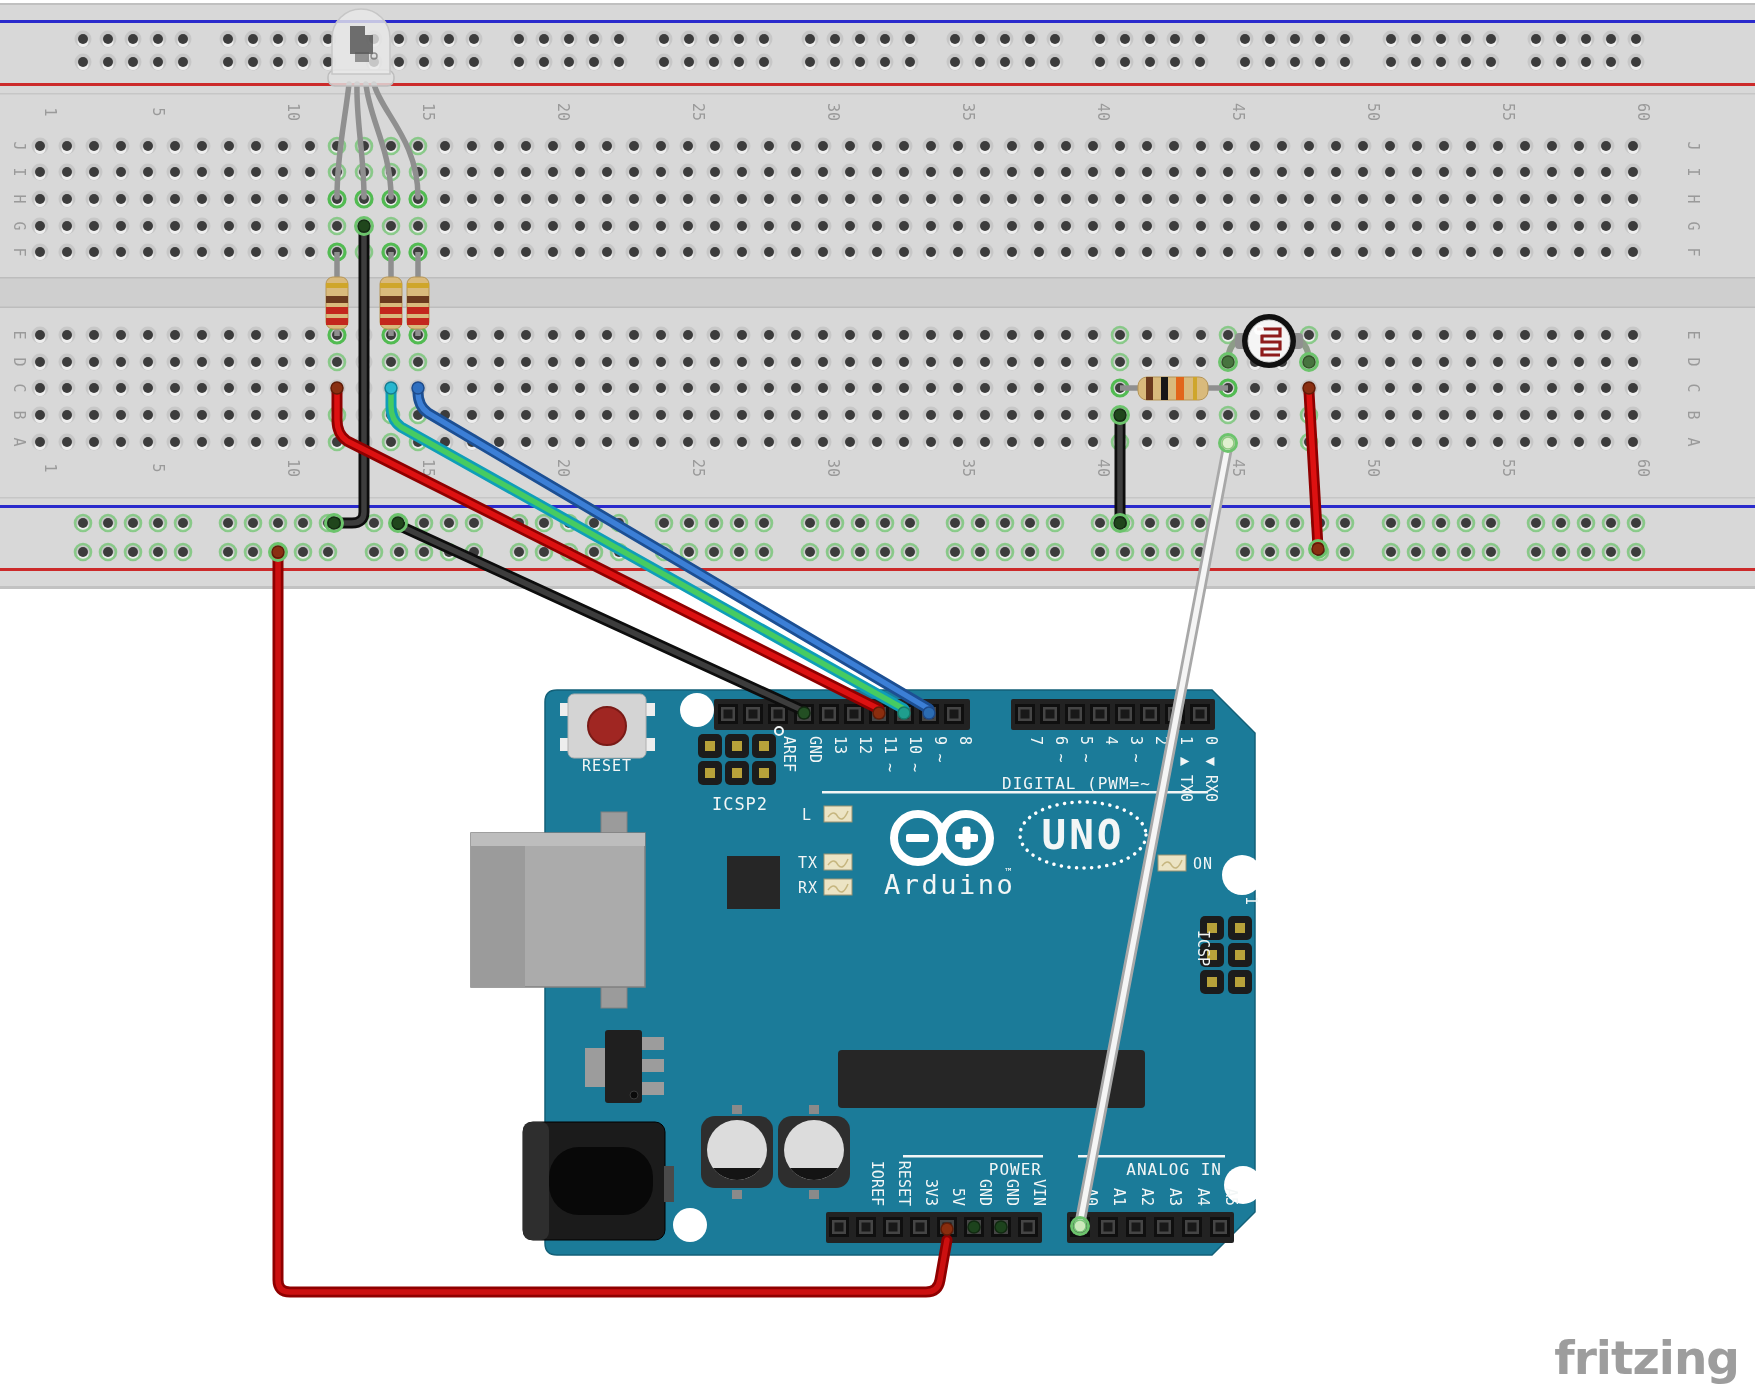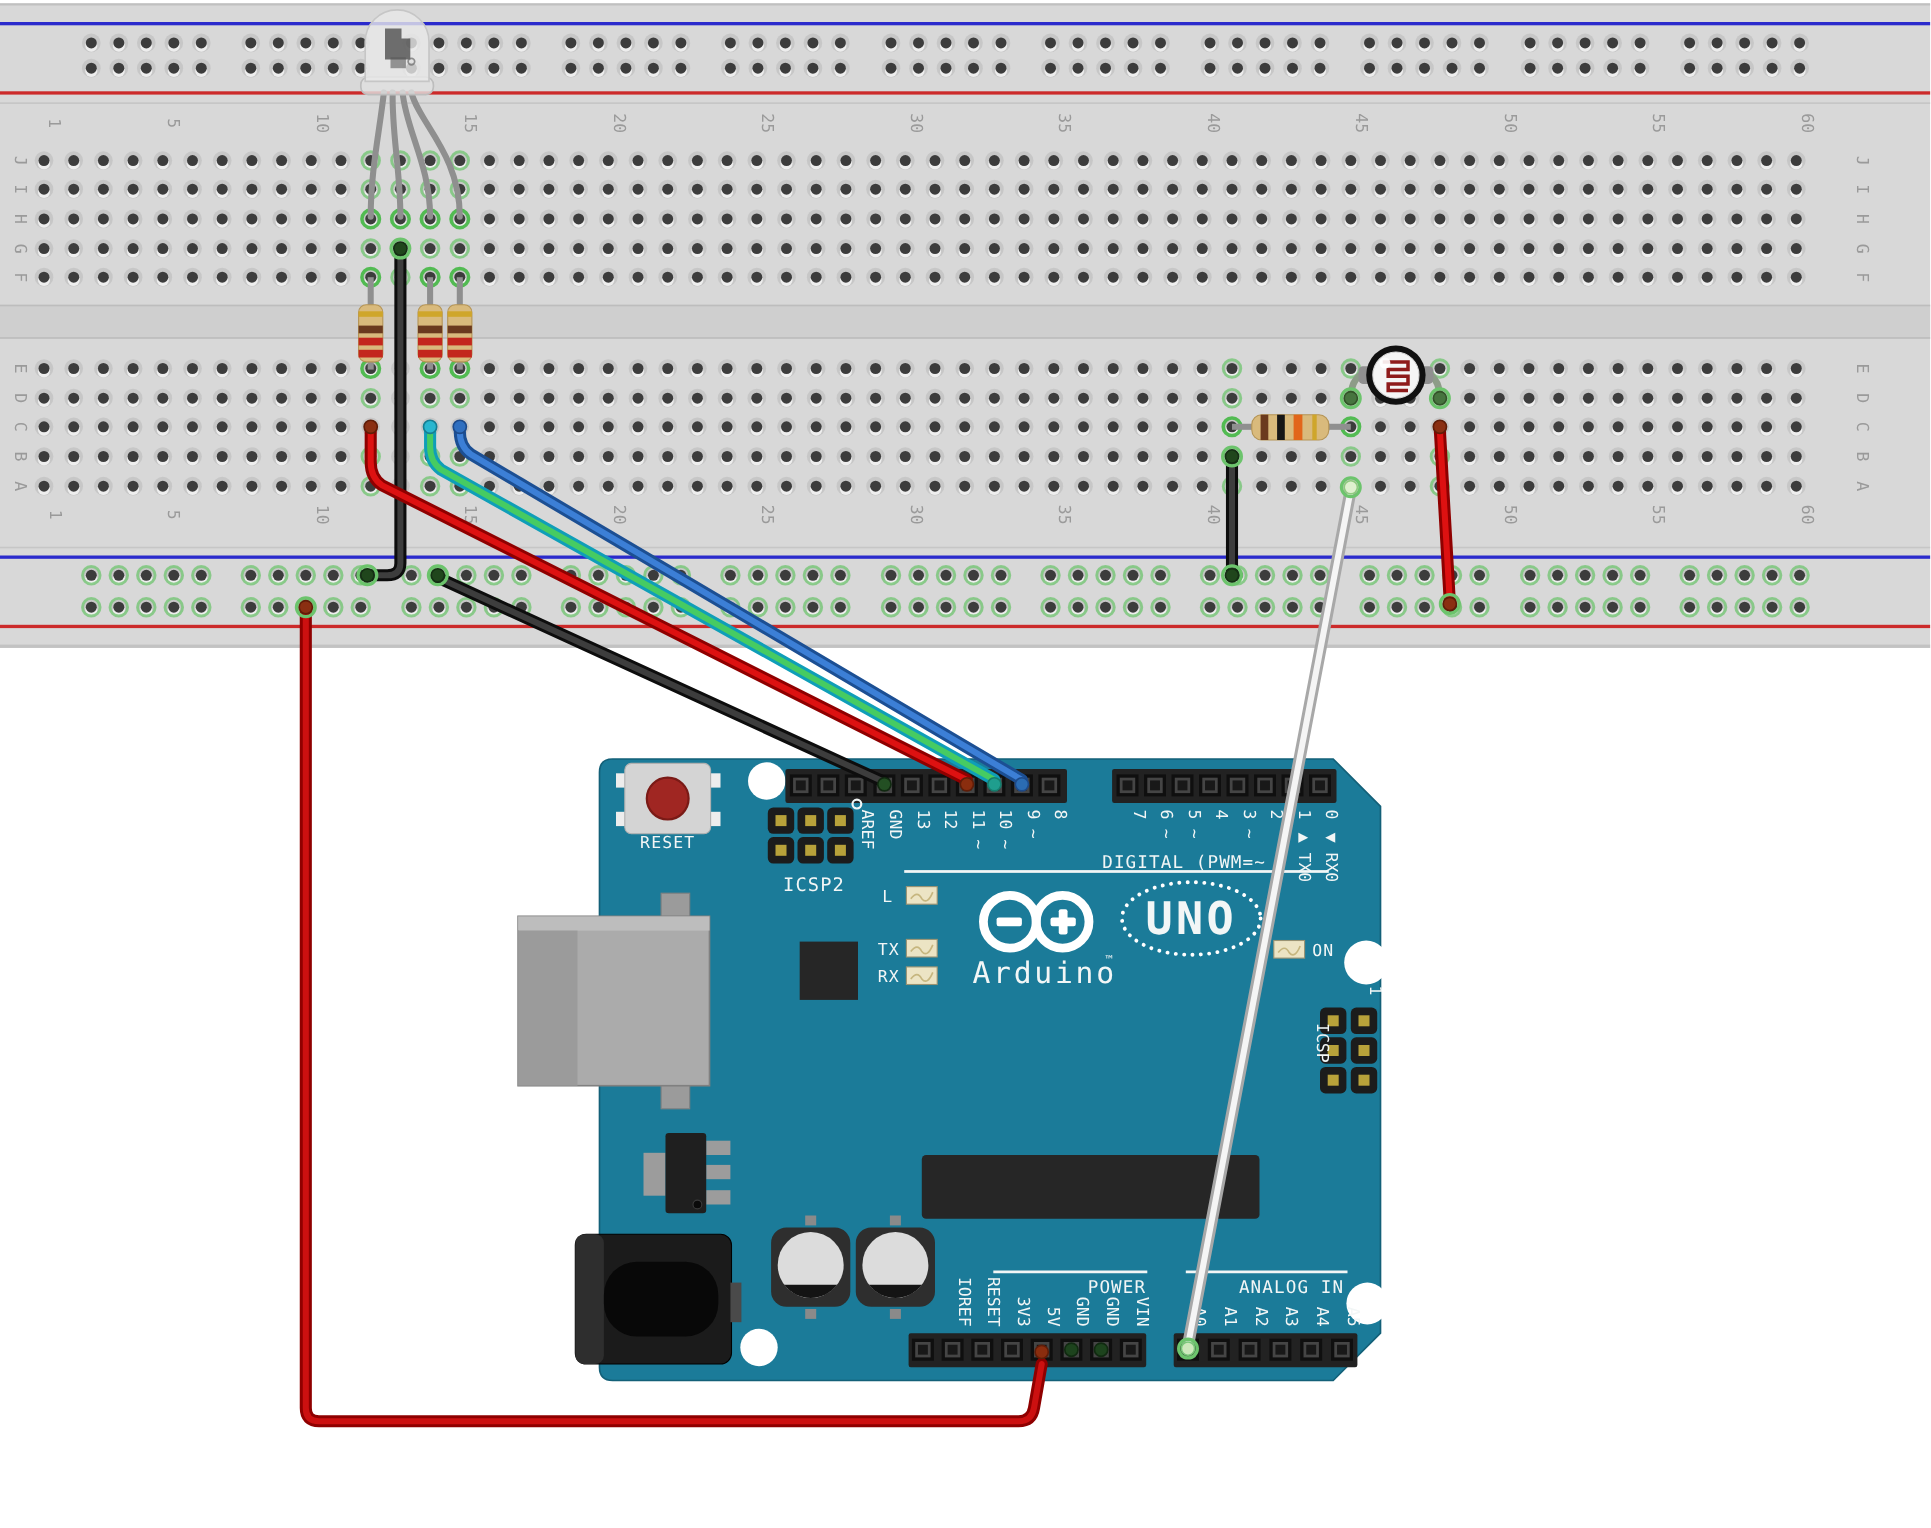--- a/index.html
+++ b/index.html
@@ -3116,13 +3116,14 @@
         <circle cx="929" cy="713" r="6" fill="#2b6cb3" stroke="#1d4a8a" stroke-width="1.5"></circle>
         <circle cx="947" cy="1229" r="6" fill="#8a2d0e" stroke="#5f1d08" stroke-width="1.5"></circle>
         <circle cx="974" cy="1227" r="6" fill="#1d431d" stroke="#112a11" stroke-width="1.5"></circle>
         <circle cx="1001" cy="1227" r="6" fill="#1d431d" stroke="#112a11" stroke-width="1.5"></circle>
         <circle cx="1080" cy="1226" r="8.5" fill="none" stroke="#6cc46c" stroke-width="3"></circle>
         <circle cx="1080" cy="1226" r="6" fill="#cde8bc" stroke="#79c879" stroke-width="1.5"></circle>
         <circle cx="1120" cy="523" r="8.5" fill="none" stroke="#6cc46c" stroke-width="3"></circle>
         <circle cx="1120" cy="523" r="6" fill="#20461c" stroke="#143013" stroke-width="1.5"></circle>
       </g>
     </svg>
+  <div id="watermark">fritzing</div>
 </div>
 
 </body></html>

